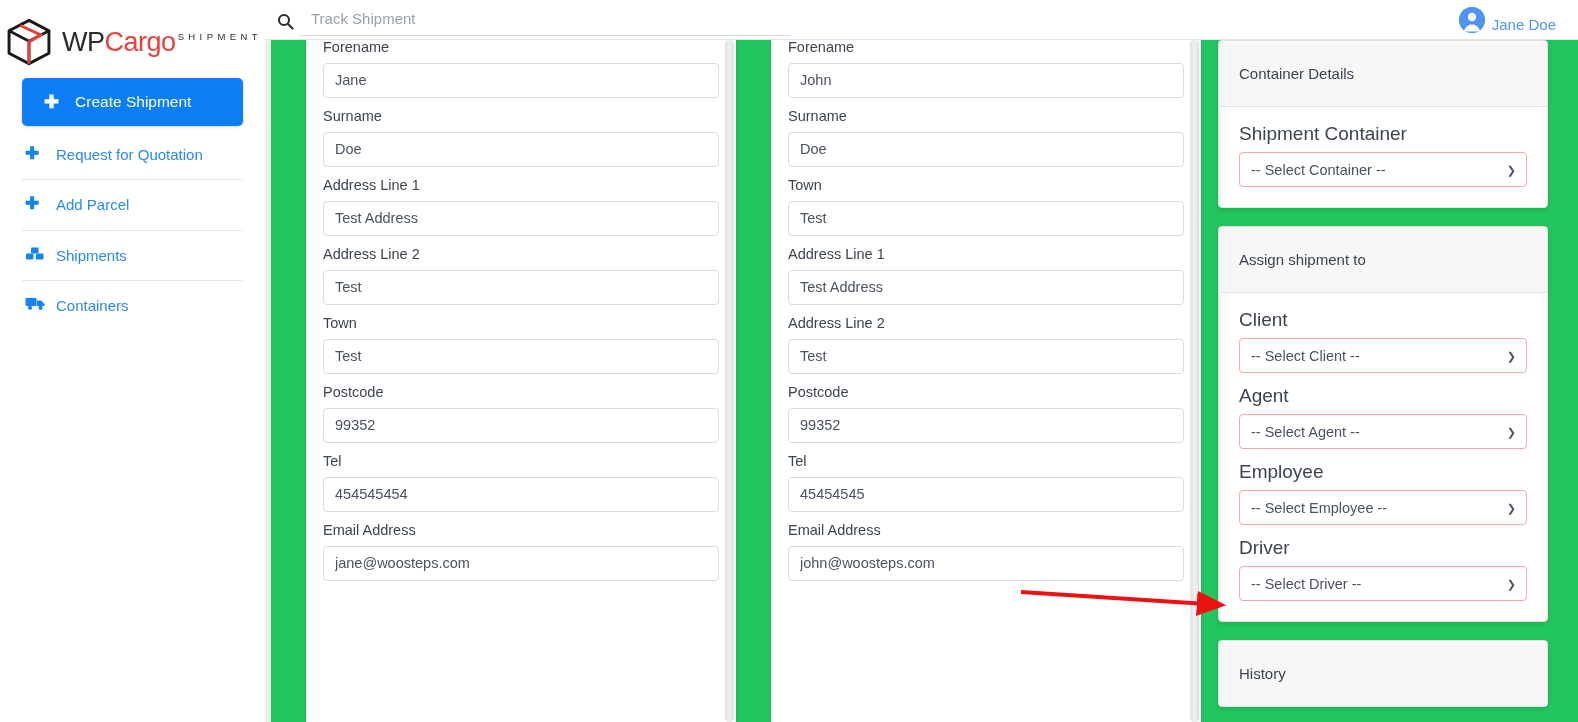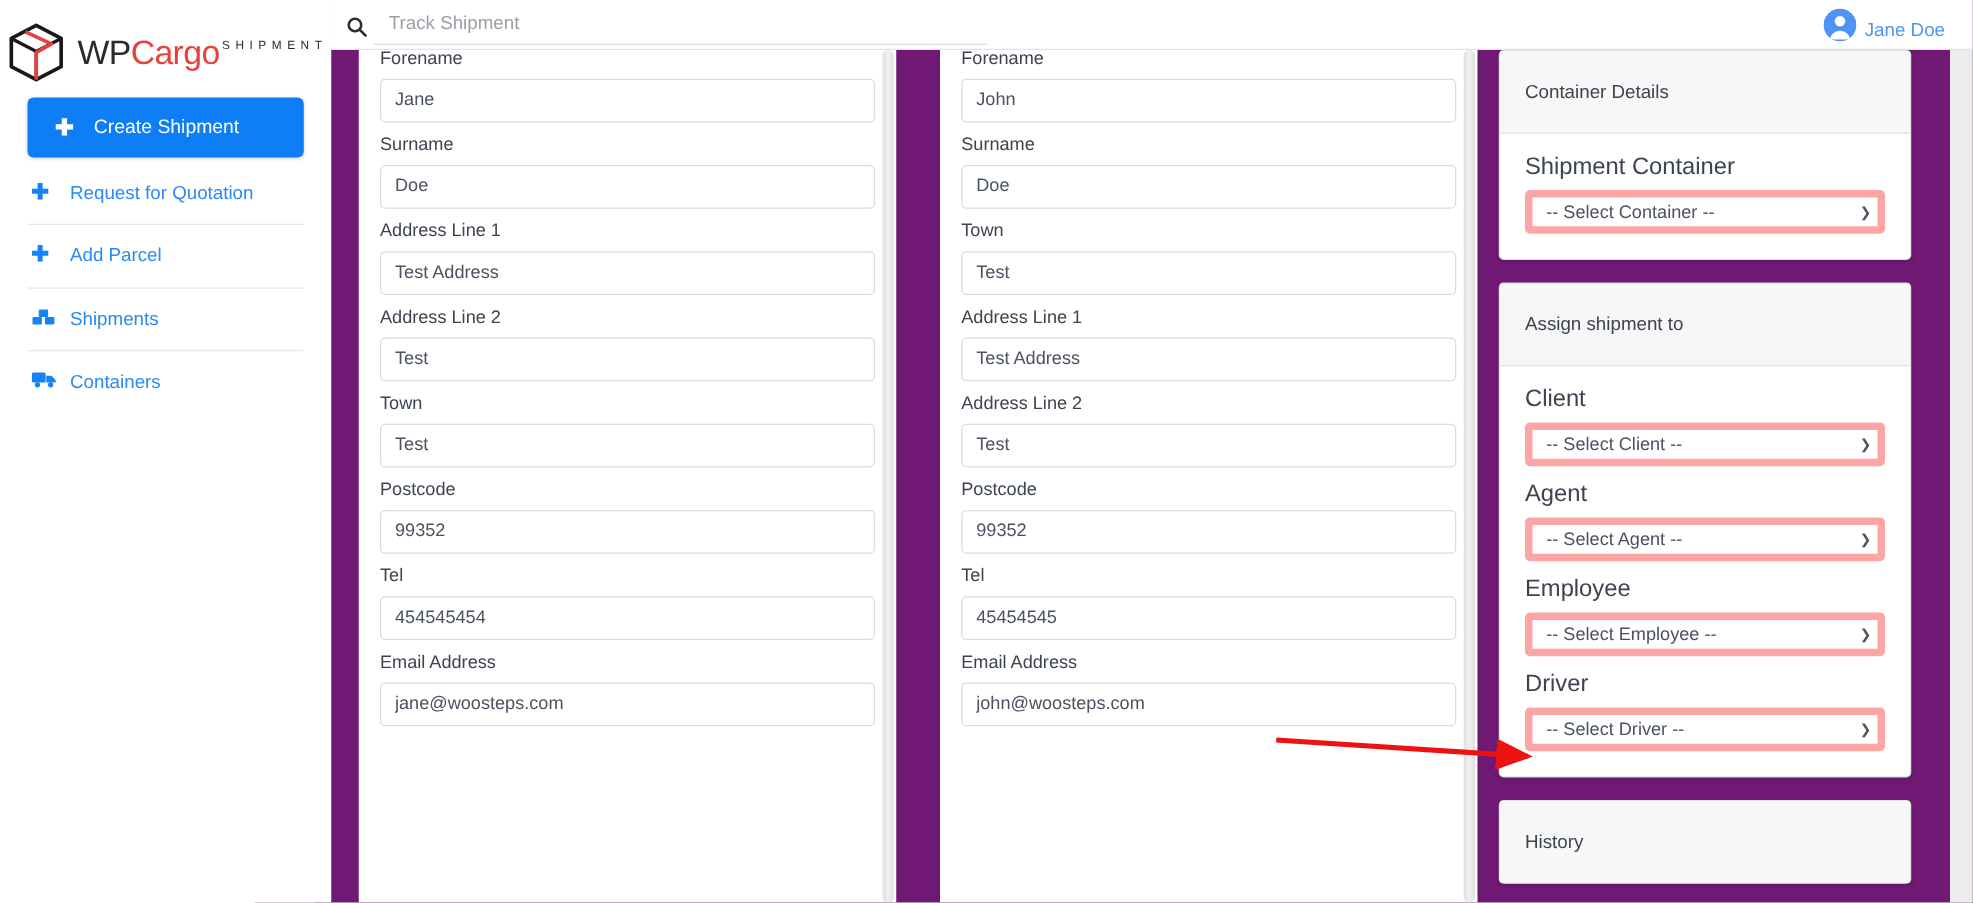--- a/index.html
+++ b/index.html
@@ -94,23 +94,23 @@
   .avatar {
     width: 26px; height: 26px; border-radius: 50%;
     background: #4d94f5;
     display: flex; align-items: flex-end; justify-content: center;
     overflow: hidden;
   }
   .user-name { color: #4d94f5; font-size: 15px; }
 
   
   .canvas {
-    position: absolute; left: 252px; top: 40px;
+    position: absolute; left: 271px; top: 40px;
     width: 1308px; height: 682px;
-    background: #701a75;
+    background: #22c55e;
   }
 
   .card {
     position: absolute; top: 0;
     background: #fff;
     box-shadow: 0 1px 4px rgba(0,0,0,.13);
   }
   #card-sender   { left: 35px;  width: 430px; height: 682px; }
   #card-receiver { left: 500px; width: 430px; height: 682px; }
 
@@ -146,21 +146,21 @@
     padding: 24px 20px;
     font-size: 15px; color: #3c4450;
   }
   .panel-body { padding: 16px 20px 20px 20px; }
   .sel-field { margin-bottom: 12px; }
   .sel-field:last-child { margin-bottom: 0; }
   .sel-label { font-size: 19px; color: #3c4450; margin-bottom: 7px; }
   .sel-wrap { position: relative; }
   .sel-box {
     width: 100%; height: 35px;
-    border: 6px solid #fca5a5; border-radius: 4px;
+    border: 1px solid #fca5a5; border-radius: 4px;
     background: #fff;
     font-size: 14.5px; color: #4a5260;
     padding: 0 30px 0 11px;
     display: flex; align-items: center;
     cursor: pointer;
   }
   .chev {
     position: absolute; right: 11px; top: 50%;
     transform: translateY(-50%);
     color: #4c5463; font-size: 11px; pointer-events: none;

